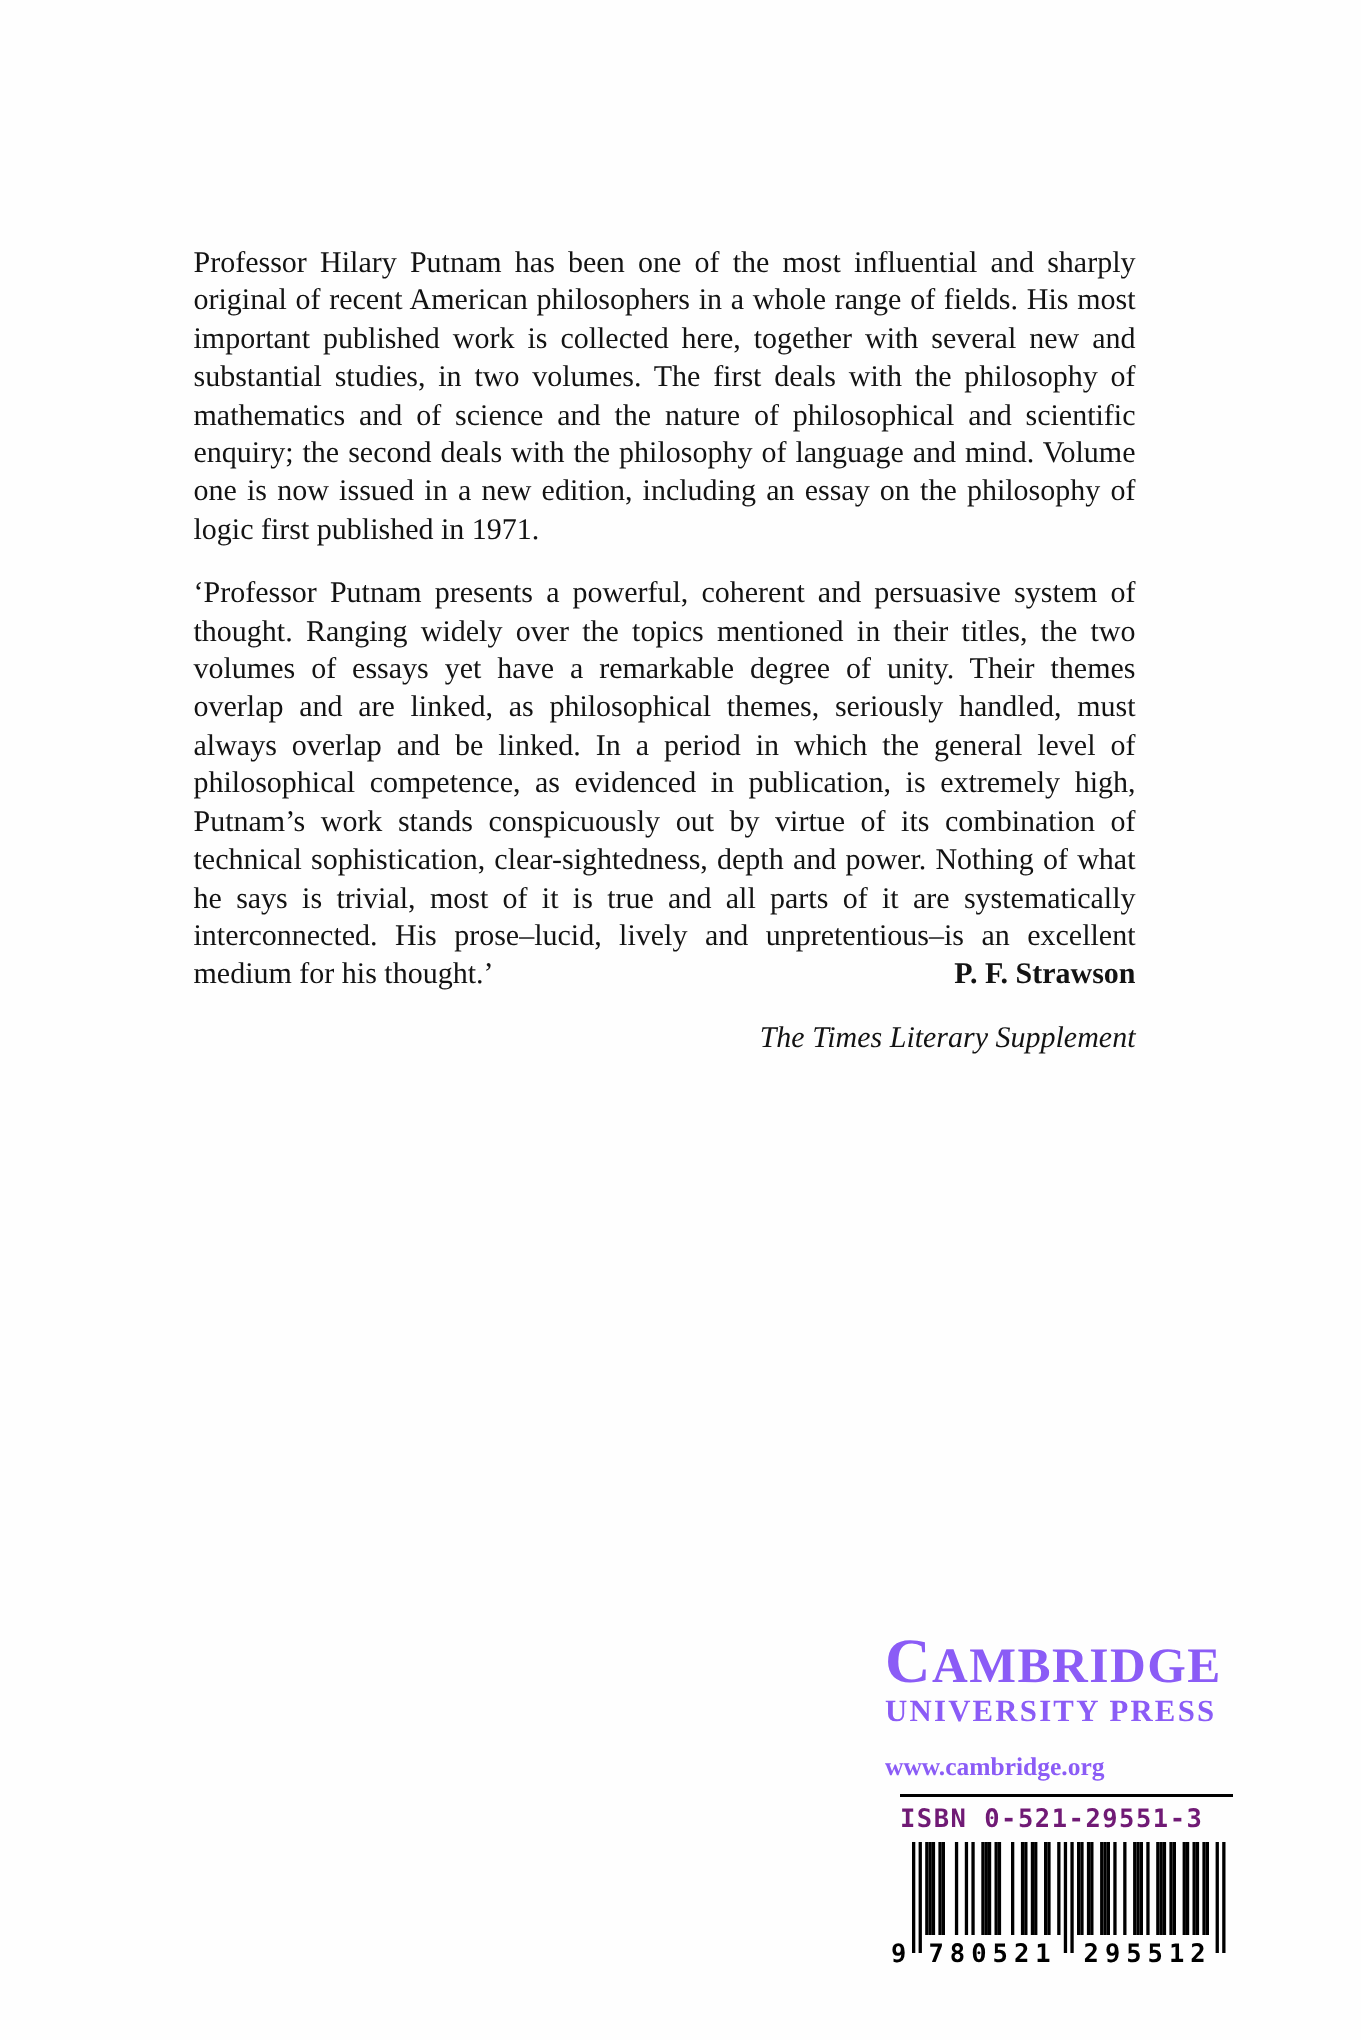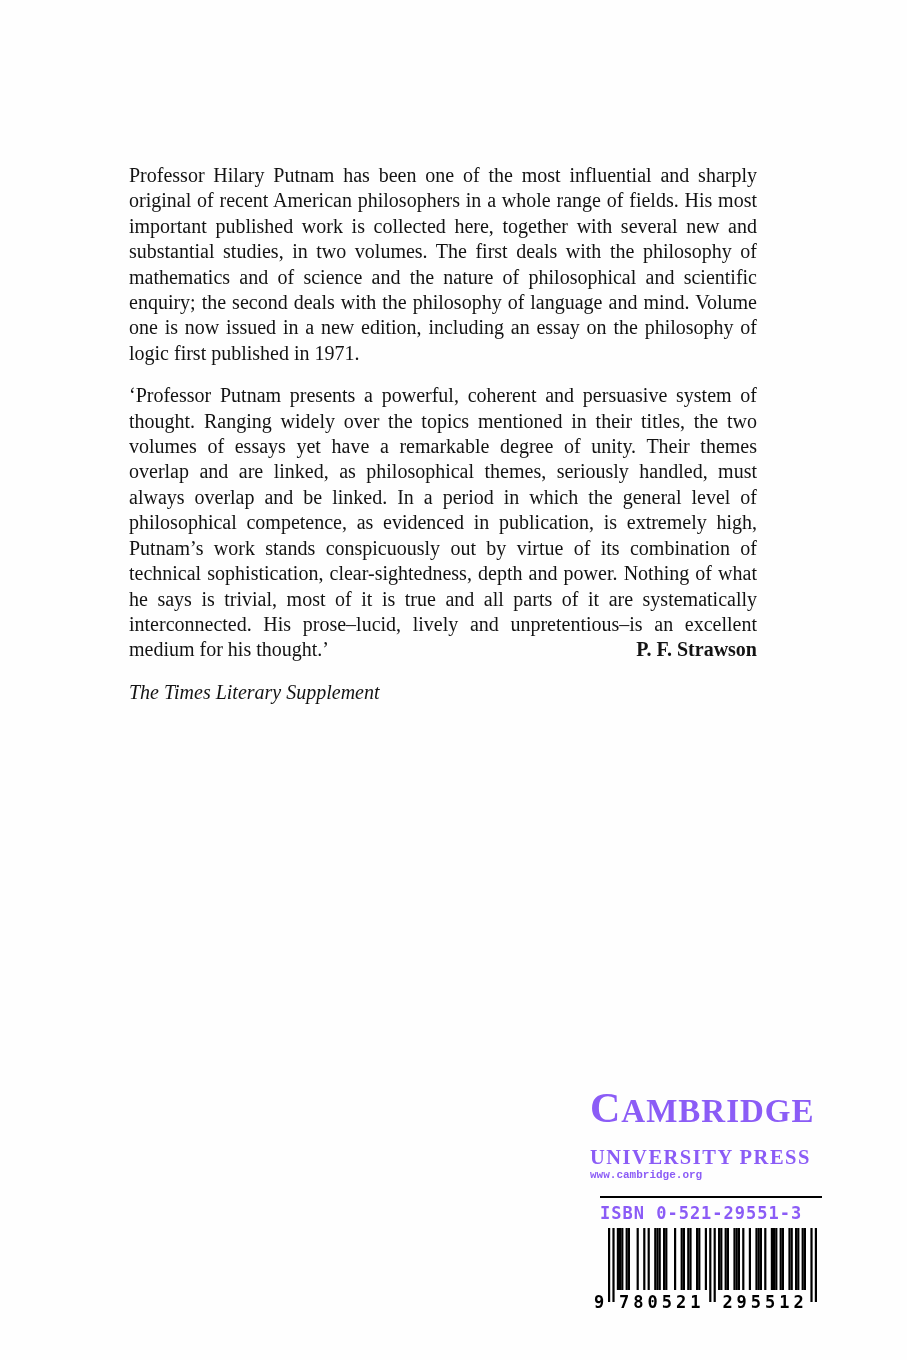--- a/index.html
+++ b/index.html
@@ -18,20 +18,21 @@
     left: 129px;
     top: 163px;
     width: 628px;
     font-size: 20px;
     line-height: 25.4px;
     text-align: justify;
   }
   .blurb p { margin: 0 0 17px 0; }
   .attribution { float: right; font-weight: bold; }
   .source {
+    text-align: right;
     font-style: italic;
     clear: both;
   }
   .publisher {
     position: absolute;
     left: 590px;
     top: 1086px;
     width: 236px;
     color: #8b5cf6;
   }
@@ -42,35 +43,35 @@
     letter-spacing: 1px;
     line-height: 1.05;
     white-space: nowrap;
   }
   .publisher-name::first-letter { font-size: 42px; }
   .publisher-subtitle {
     font-family: "Liberation Serif", serif;
     font-weight: 700;
     font-size: 20.5px;
     letter-spacing: 1.5px;
-    margin-top: 16px;
+    margin-top: 0;
     white-space: nowrap;
   }
   .publisher-website {
-    font-family: Liberation Mono, monospace;
+    font-family: Liberation Serif, serif;
     font-weight: 700;
-    font-size: 11px;
-    margin-top: 0;
+    font-size: 17px;
+    margin-top: 15px;
   }
   .isbn-block {
     position: absolute;
     left: 600px;
     top: 1196px;
     width: 222px;
-    color: #8b5cf6;
+    color: #701a75;
   }
   .isbn-rule { width: 100%; height: 2px; background: #000; }
   .isbn-label {
     font-family: "DejaVu Sans Mono", monospace;
     font-weight: 700;
     font-size: 17px;
     letter-spacing: 1px;
     margin-top: 5px;
     white-space: nowrap;
   }

